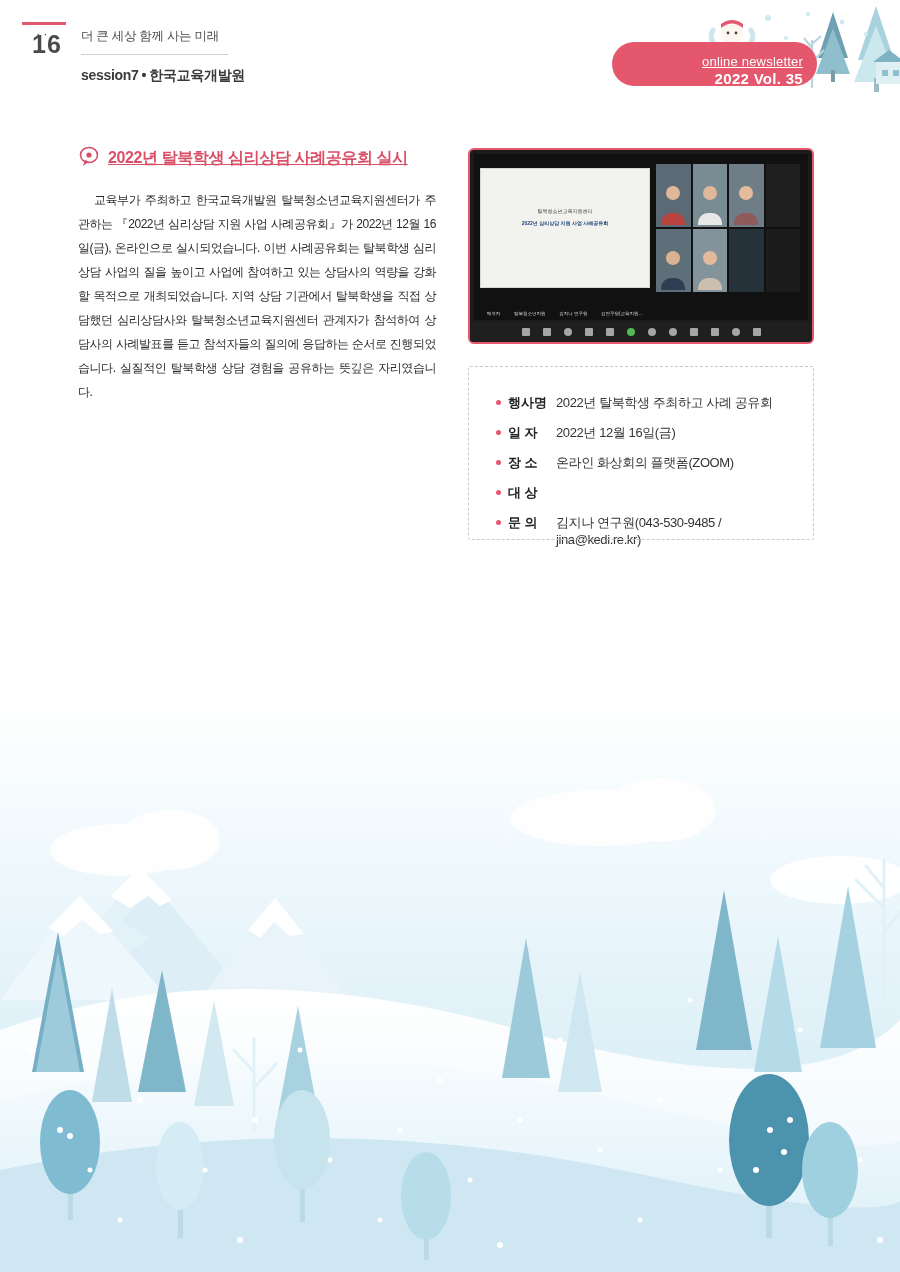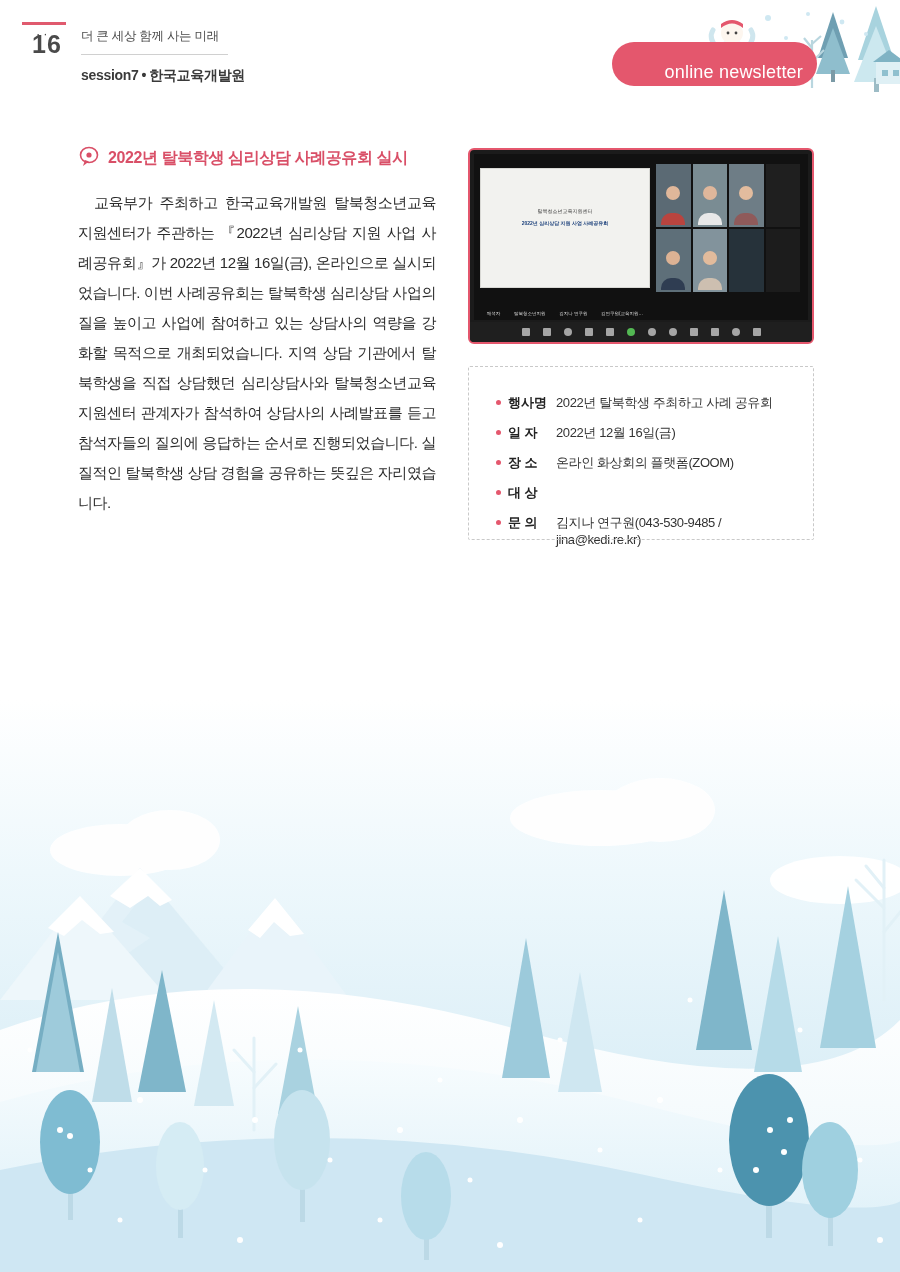--- a/index.html
+++ b/index.html
@@ -85,55 +85,57 @@
     width: 205px;
     height: 44px;
     background: #e4576d;
     border-radius: 22px 22px 22px 22px;
     color: #fff;
     text-align: right;
     padding-right: 14px;
     box-sizing: border-box;
   }
   .nl-badge .line1 {
-    font-size: 18px;
-    margin-top: 20px;
+    font-size: 13px;
+    margin-top: 12px;
     letter-spacing: 0.2px;
+    text-decoration: underline;
   }
   .nl-badge .line2 {
     font-size: 15px;
     font-weight: bold;
     letter-spacing: 0.3px;
     margin-top: 1px;
   }
 
   
   .section-title {
     position: absolute;
     left: 108px;
     top: 148px;
     font-size: 16px;
     font-weight: bold;
     color: #d94f67;
     letter-spacing: -0.4px;
+    text-decoration: underline;
   }
   .title-icon {
     position: absolute;
     left: 78px;
     top: 145px;
     width: 24px;
     height: 24px;
   }
 
   .body-text {
     position: absolute;
     left: 78px;
     top: 188px;
     width: 358px;
-    font-size: 15px;
+    font-size: 12px;
     line-height: 2.0;
     color: #2b2b2b;
     text-align: justify;
     text-indent: 16px;
     letter-spacing: -0.45px;
   }
 
   
   .photo-frame {
     position: absolute;

